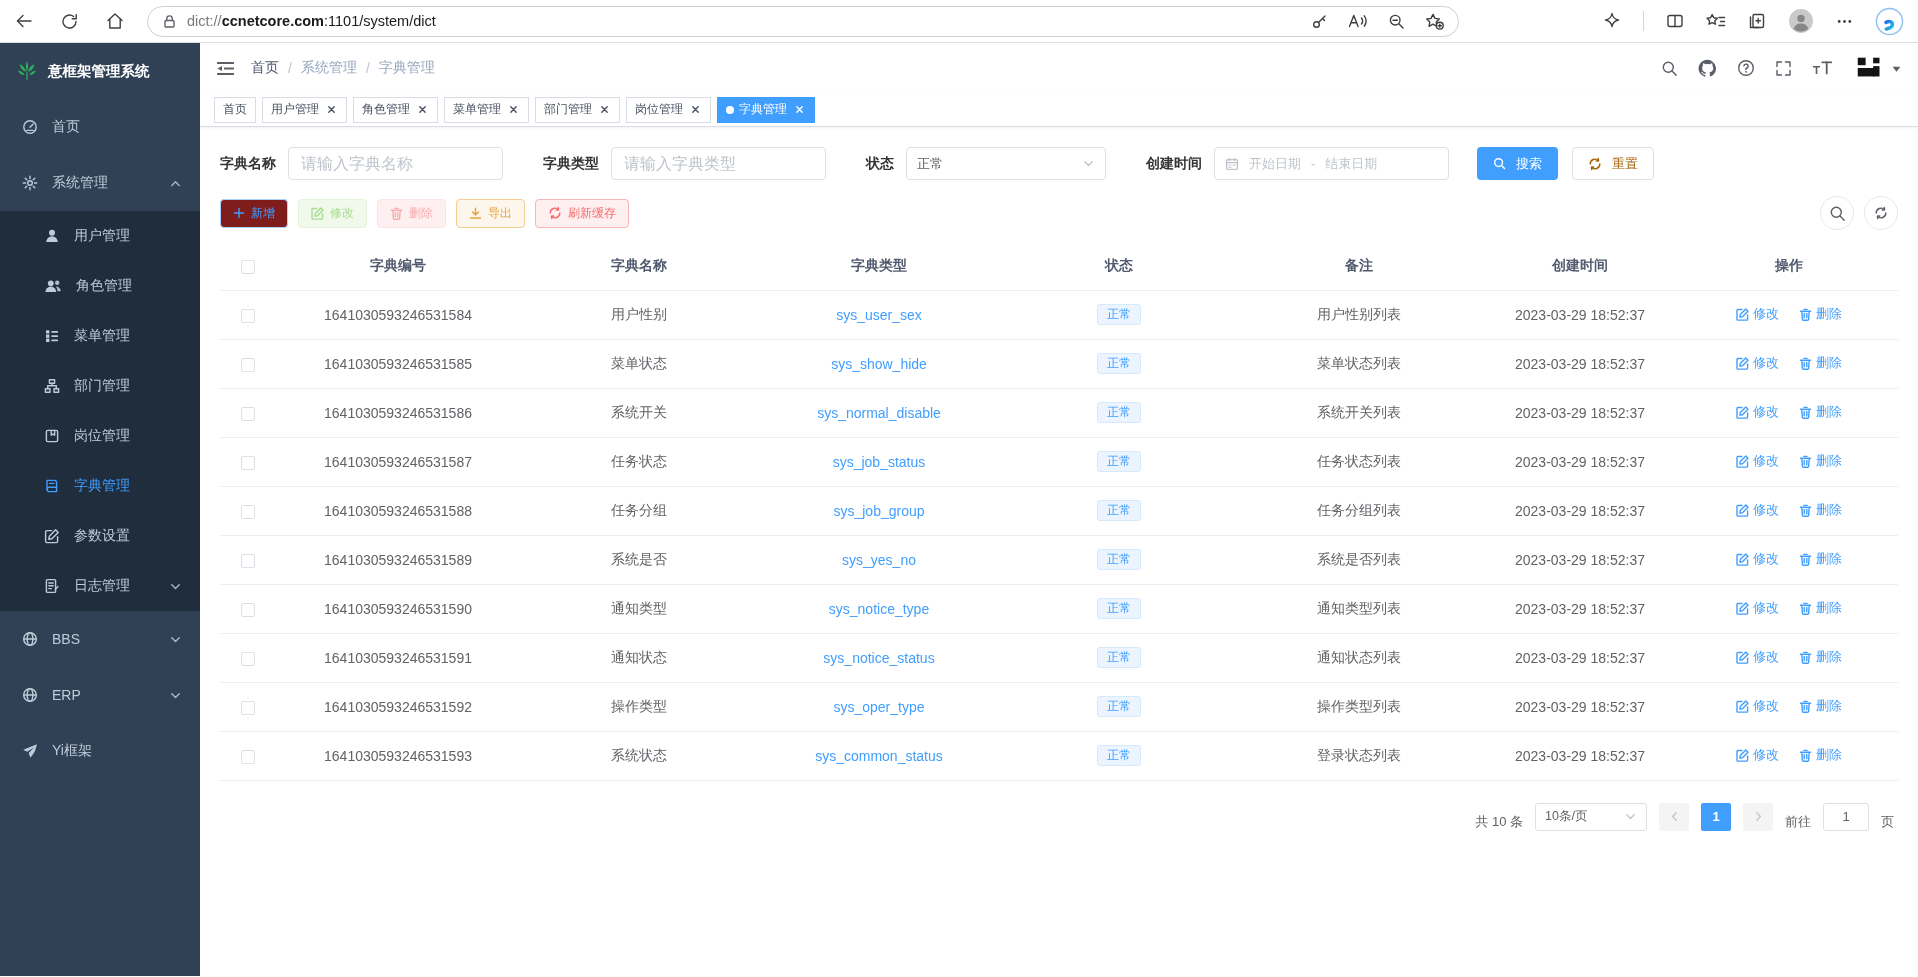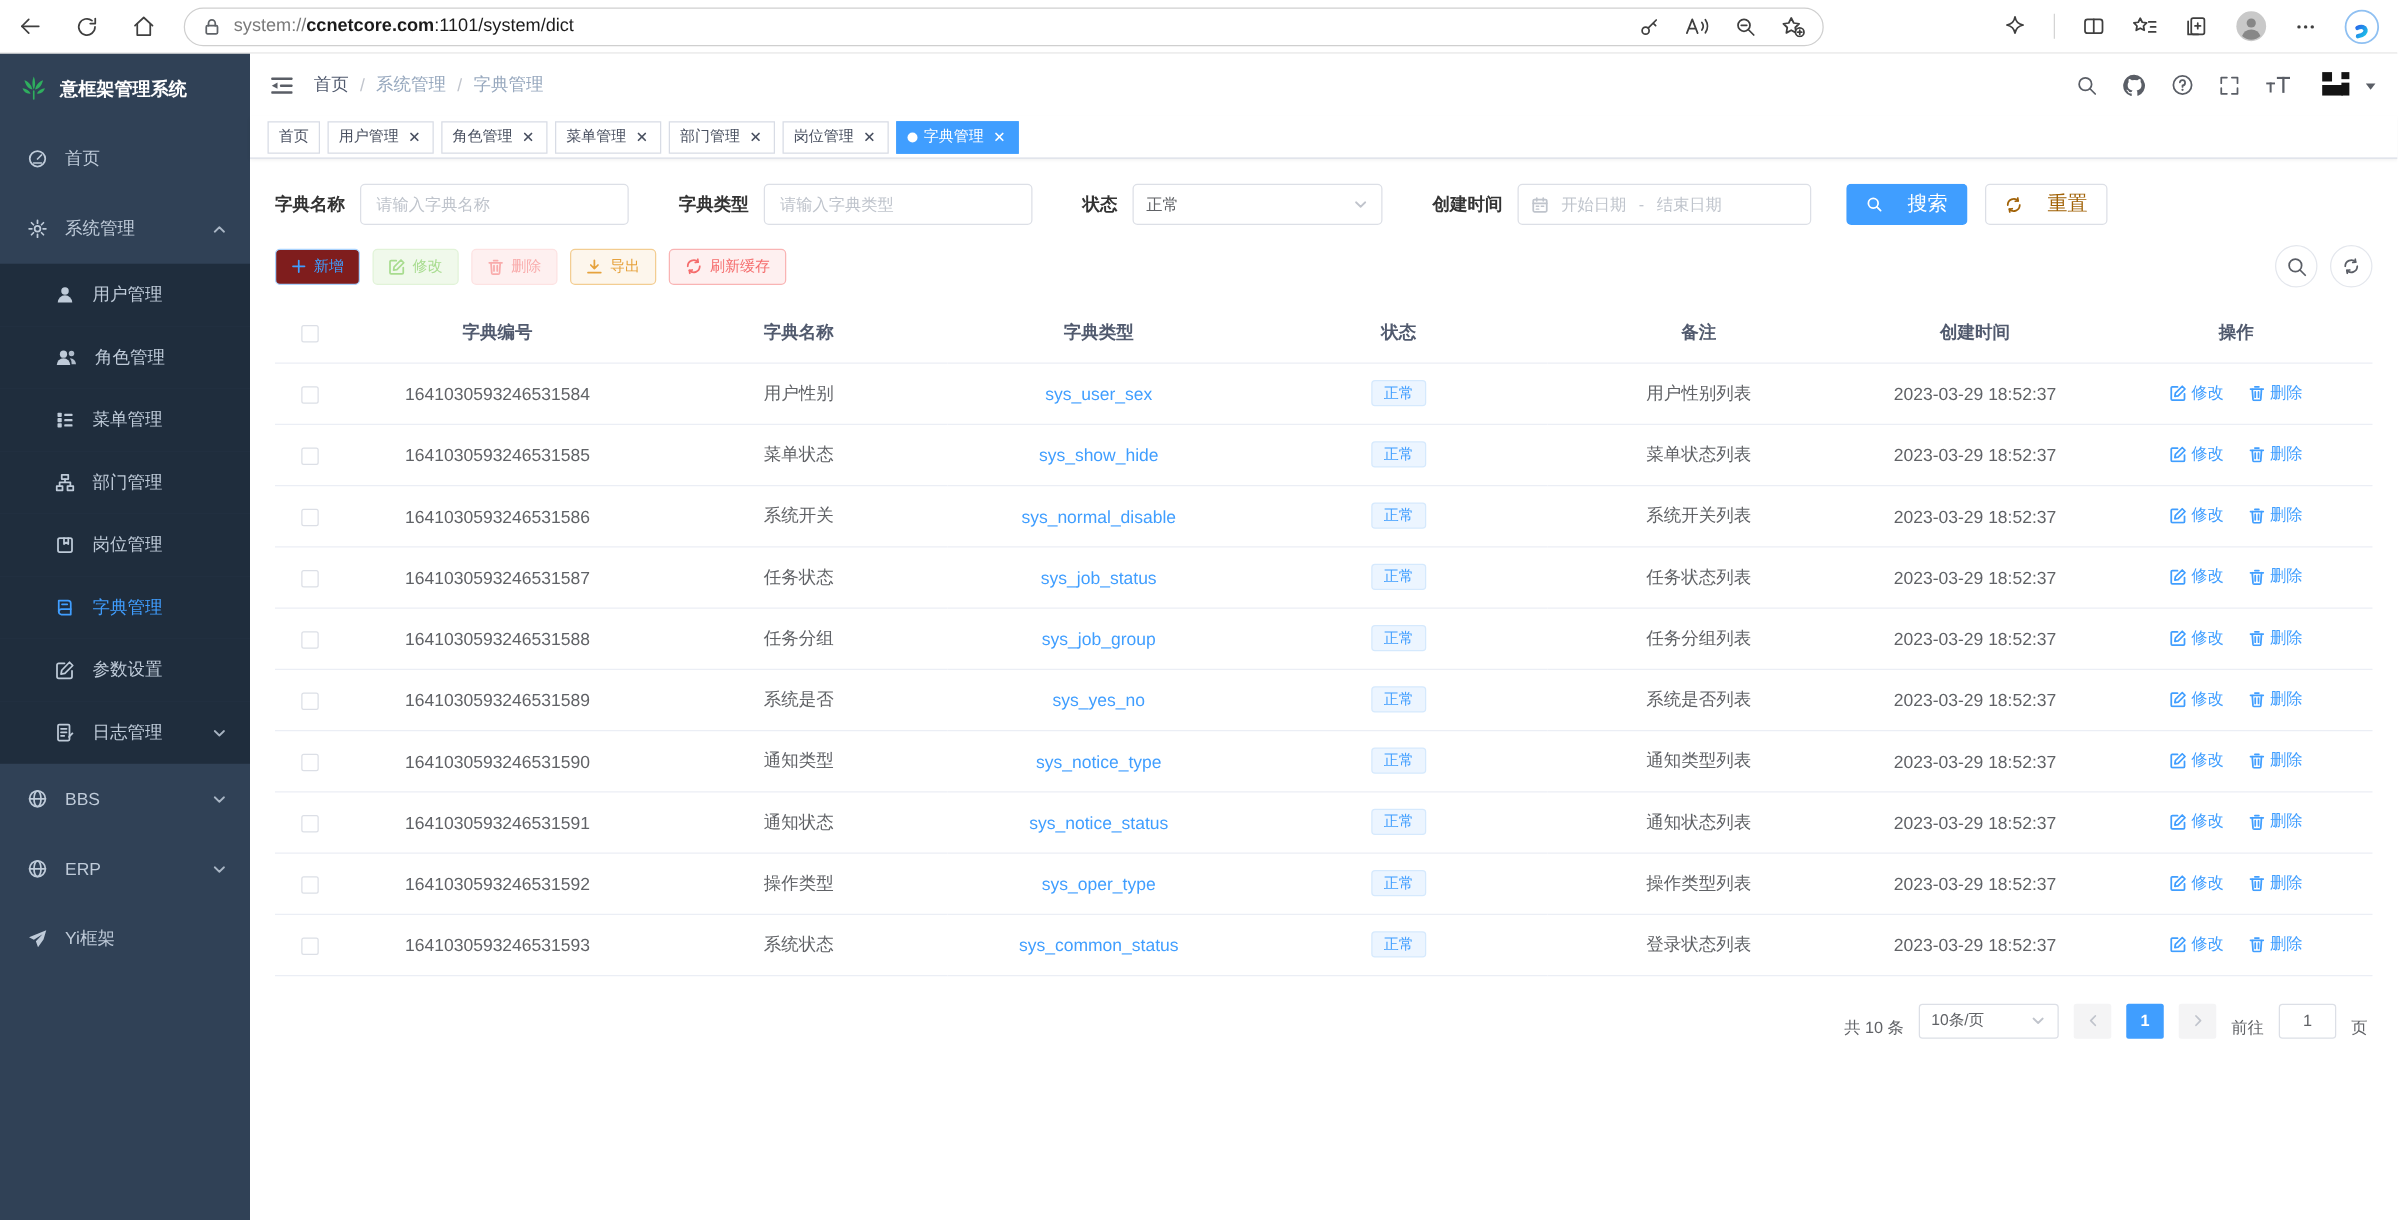--- a/index.html
+++ b/index.html
@@ -49,27 +49,27 @@
   .tab { height:26px; display:inline-flex; align-items:center; gap:5px; border:1px solid #d8dce5; background:#fff; color:#495060; font-size:12px; padding:0 8px; cursor:pointer; white-space:nowrap; }
   .tab .dot { width:8px; height:8px; border-radius:50%; background:#fff; display:inline-block; }
   .tab .tab-x { color:inherit; border-radius:50%; width:14px; height:14px; display:inline-flex; align-items:center; justify-content:center; }
   .tab.active { background:#409eff; border-color:#409eff; color:#fff; }
 
   
   .content { flex:1; padding:20px 20px 0; overflow:hidden; }
   .filters { display:flex; align-items:center; font-size:14px; margin-bottom:16px; }
   .f-group { display:flex; align-items:center; gap:12px; margin-right:40px; }
   .f-label { font-weight:700; color:#333; white-space:nowrap; }
-  .f-input { width:215px; height:33px; border:1px solid #dcdfe6; border-radius:4px; padding:0 12px; font-size:13px; color:#8b5cf6; outline:none; font-family:inherit; }
+  .f-input { width:215px; height:33px; border:1px solid #dcdfe6; border-radius:4px; padding:0 12px; font-size:16px; color:#8b5cf6; outline:none; font-family:inherit; }
   .f-input::placeholder { color:#bfc4cc; }
   .f-select { width:200px; height:33px; border:1px solid #dcdfe6; border-radius:4px; display:flex; align-items:center; justify-content:space-between; padding:0 10px; font-size:13px; color:#606266; cursor:pointer; }
   .f-select .caret { color:#c0c4cc; }
   .f-date { width:235px; height:33px; border:1px solid #dcdfe6; border-radius:4px; display:flex; align-items:center; gap:10px; padding:0 10px; font-size:13px; color:#bfc4cc; cursor:pointer; }
   .f-date .sep { color:#bfc4cc; }
-  .btn { height:33px; display:inline-flex; align-items:center; gap:20px; padding:0 15px; border-radius:4px; font-size:16px; cursor:pointer; border:1px solid transparent; font-family:inherit; }
+  .btn { height:33px; display:inline-flex; align-items:center; gap:10px; padding:0 15px; border-radius:4px; font-size:13px; cursor:pointer; border:1px solid transparent; font-family:inherit; }
   .btn-search { background:#409eff; color:#fff; margin-right:14px; }
   .btn-reset { background:#fff; border-color:#dcdfe6; color:#a16207; }
 
   .toolbar { display:flex; align-items:center; gap:10px; margin-bottom:12px; }
   .tb-btn { height:29px; display:inline-flex; align-items:center; gap:6px; padding:0 12px; border-radius:4px; font-size:12px; cursor:pointer; border:1px solid transparent; font-family:inherit; }
   .tb-add   { color:#409eff; background:#7f1d1d; border-color:#a9d2fd; }
   .tb-edit  { color:#a8dc8f; background:#f0f9eb; border-color:#e1f3d8; cursor:not-allowed; }
   .tb-del   { color:#f9abab; background:#fef0f0; border-color:#fde2e2; cursor:not-allowed; }
   .tb-exp   { color:#e6a23c; background:#fdf6ec; border-color:#f3cd92;text-align:center; }
   .tb-cache { color:#f56c6c; background:#fef0f0; border-color:#f9b4b4; }
@@ -115,21 +115,21 @@
         </svg>
       </span>
   </div>
   <div class="url-pill">
     <span class="icon">
         <svg width="15" height="15" viewBox="0 0 0 0 15 15" fill="none" stroke="currentColor" stroke-width="1.4" stroke-linecap="round" stroke-linejoin="round">
           <rect x="3" y="6.5" width="9" height="6.5" rx="1"></rect>
           <path d="M4.8 6.5V4.6a2.7 2.7 0 0 1 5.4 0v1.9"></path>
         </svg>
       </span>
-    <span class="url-text"><span class="url-scheme">system://</span><span class="url-domain">ccnetcore.com</span><span class="url-path">:1101/system/dict</span></span>
+    <span class="url-text"><span class="url-scheme">dict://</span><span class="url-domain">ccnetcore.com</span><span class="url-path">:1101/system/dict</span></span>
     <span class="pill-right">
       <span class="icon">
           <svg width="17" height="17" viewBox="0 0 0 0 17 17" fill="none" stroke="currentColor" stroke-width="1.4" stroke-linecap="round" stroke-linejoin="round">
             <circle cx="5.5" cy="11.5" r="2.8"></circle>
             <path d="M7.7 9.3L14 3M11.5 5.5l2 2"></path>
           </svg>
         </span>
       <span class="icon">
           <svg width="20" height="16" viewBox="0 0 0 0 20 16" fill="none" stroke="currentColor" stroke-width="1.4" stroke-linecap="round" stroke-linejoin="round">
             <path d="M1.5 13.5L5.8 2.5l4.3 11M2.8 9.8h6"></path>

